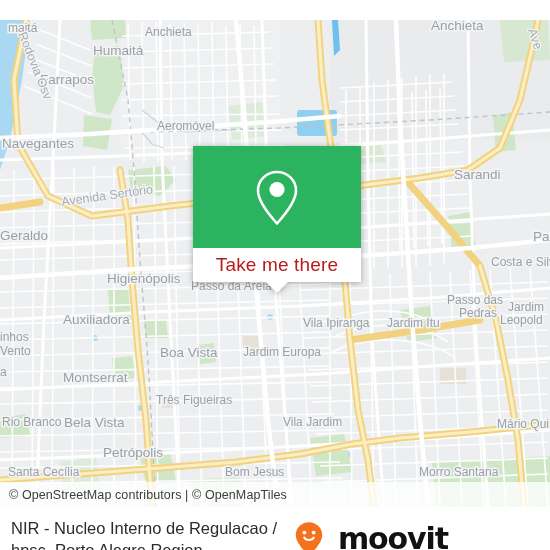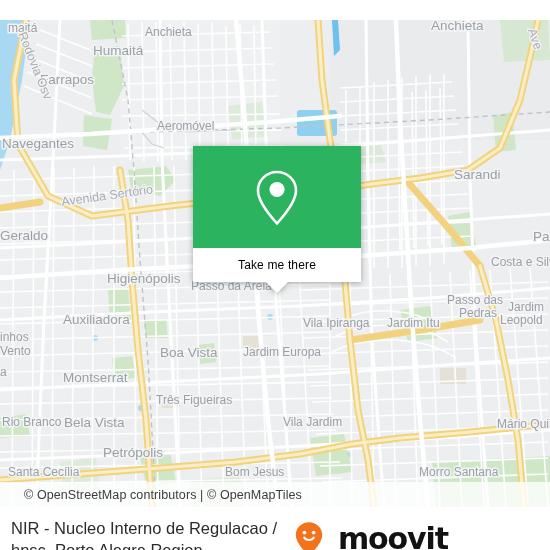--- a/index.html
+++ b/index.html
@@ -29,21 +29,21 @@
   .mlabel.lg{font-size:13.5px;}
   .mlabel.road{fill:#a8adb2;font-size:12.5px;stroke-width:2.5px;}
 
   
   .attrib-band{
     position:absolute;left:0;top:462px;width:550px;height:25px;
     background:rgba(255,255,255,0.80);
     display:flex;align-items:center;
   }
   .attrib-text{
-    padding-left:24px;
+    padding-left:9px;
     font-size:12.5px;
     color:#3c3c3c;
     letter-spacing:0.1px;
     white-space:nowrap;
     font-family:"Liberation Sans","DejaVu Sans",sans-serif;
   }
 
   
   .popup{
     position:absolute;left:193px;top:126px;width:168px;
@@ -54,21 +54,21 @@
     background:#2bb35f;
     display:flex;align-items:center;justify-content:center;
   }
   .popup-pin{display:block;}
   .popup-label{
     width:168px;height:34px;background:#ffffff;
     display:flex;align-items:center;justify-content:center;
     box-sizing:border-box;
   }
   .popup-label-txt{
-    font-size:12px;color:#000000;letter-spacing:0.15px;
+    font-size:19px;color:#b91c1c;letter-spacing:0.15px;
     font-family:"Liberation Sans","DejaVu Sans",sans-serif;
   }
   .popup-tail{
     position:absolute;left:50%;top:136px;transform:translateX(-50%);
     width:0;height:0;
     border-left:11px solid transparent;
     border-right:11px solid transparent;
     border-top:11px solid #ffffff;
   }
 

